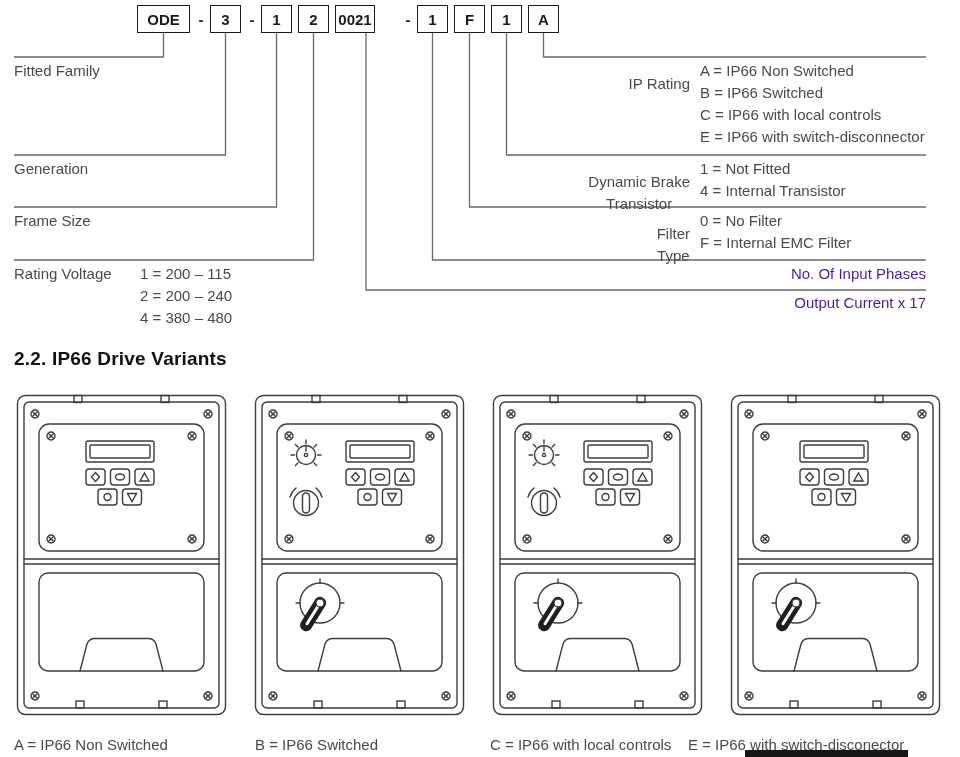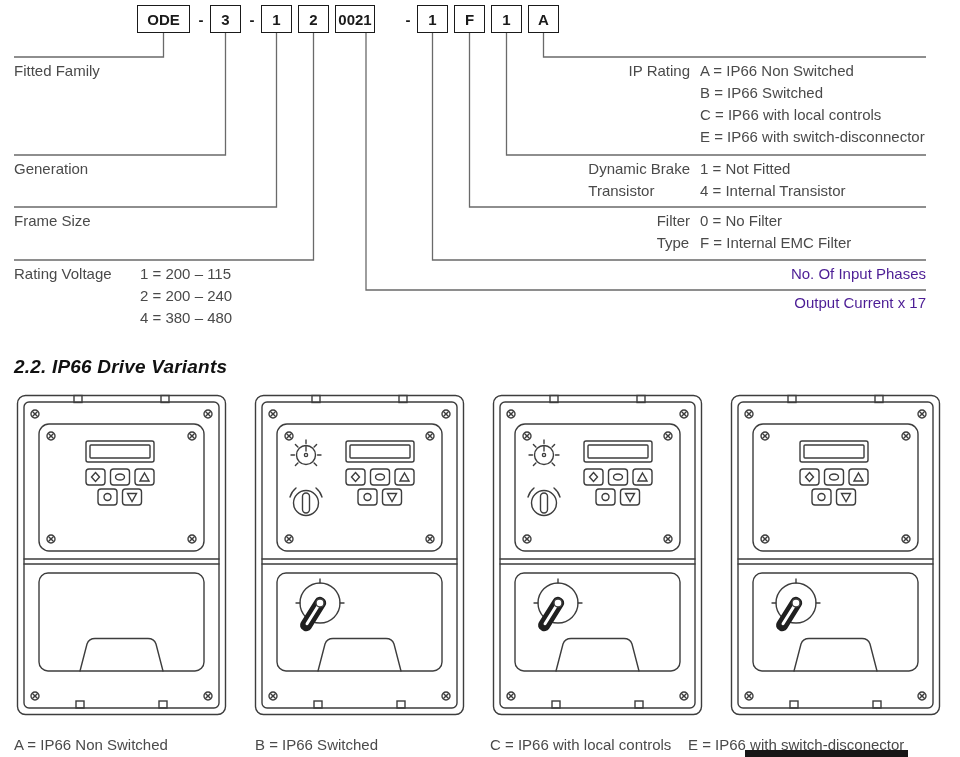--- a/index.html
+++ b/index.html
@@ -21,25 +21,25 @@
   .code-sep {
     position:absolute; top:5px; height:28px; width:12px;
     display:flex; align-items:center; justify-content:center;
     color:#1a1a1a; font-weight:bold; font-size:15px;
   }
 
   .lines-svg { position:absolute; left:0; top:0; pointer-events:none; }
 
   .lbl { position:absolute; font-size:15px; line-height:22px; white-space:nowrap; color:#4a4a4a; }
   .vals { position:absolute; font-size:15px; line-height:22px; white-space:nowrap; color:#4a4a4a; }
-  .rlabel { position:absolute; right:270px; text-align:left; font-size:15px; line-height:22px; white-space:nowrap; color:#4a4a4a; }
+  .rlabel { position:absolute; right:270px; text-align:center; font-size:15px; line-height:22px; white-space:nowrap; color:#4a4a4a;margin-top:13px; }
   .rvalues { position:absolute; left:700px; font-size:15px; line-height:22px; white-space:nowrap; color:#4a4a4a; }
   .redge { position:absolute; right:34px; text-align:right; font-size:15px; line-height:22px; white-space:nowrap; color:#4c1d95; }
 
-  .heading { position:absolute; left:14px; top:356px; font-size:19px; font-weight:bold; color:#111; letter-spacing:.2px;font-style:italic; }
+  .heading { position:absolute; left:14px; top:348px; font-size:19px; font-weight:bold; color:#111; letter-spacing:.2px; }
 
   .figure { position:absolute; top:393px; width:215px; height:326px; }
   .caption { position:absolute; top:736px; font-size:15px; color:#4a4a4a; white-space:nowrap; }
   .bottom-bar { position:absolute; left:745px; top:750px; width:163px; height:7px; background:#161616; }
 </style>
 </head>
 <body>
 
 <div class="page">
 

